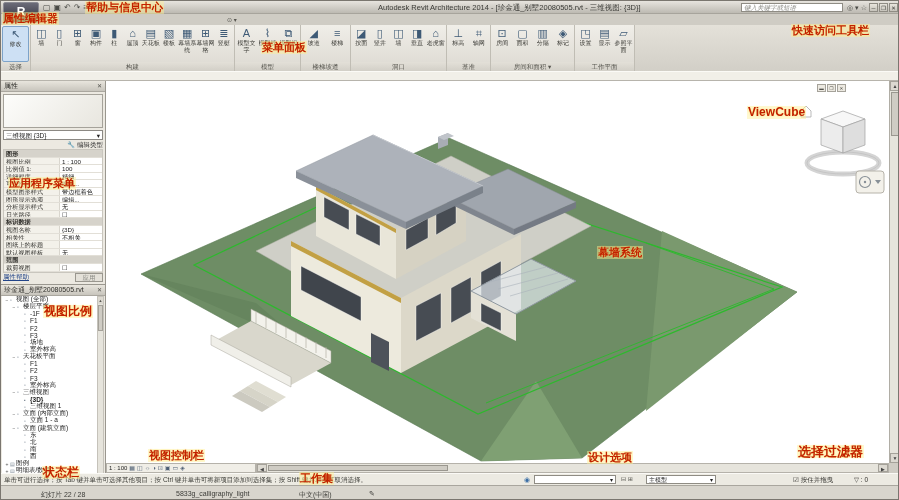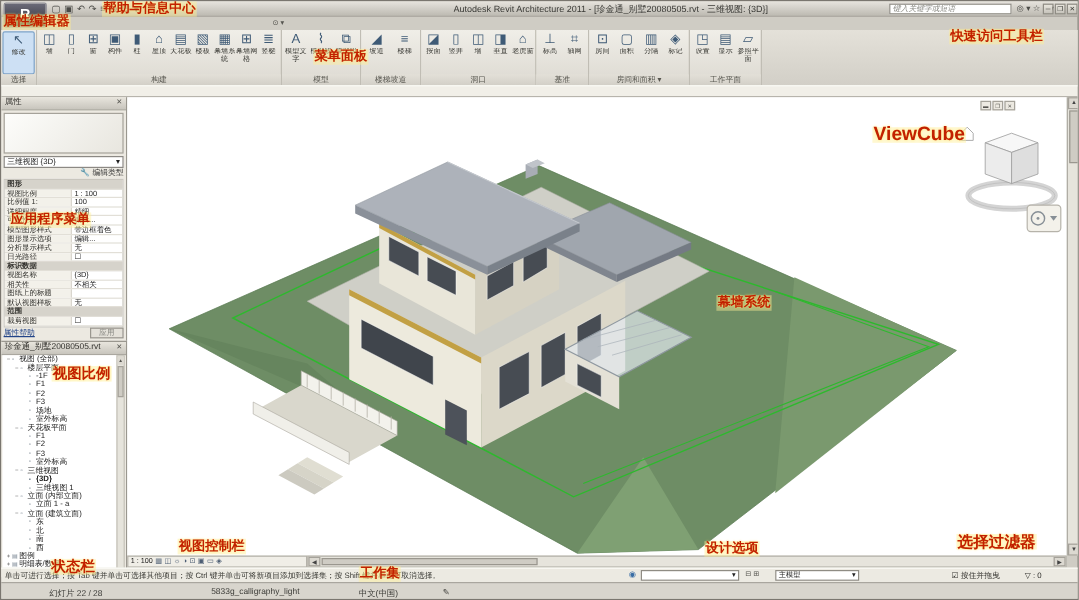--- a/index.html
+++ b/index.html
@@ -141,21 +141,21 @@
 
     <span>▢</span>
         <span>▣</span>
         <span>↶</span>
         <span>↷</span>
         <span>≡</span>
         <span>⊕</span>
         <span>▤</span>
         <span>▾</span>
       </div>
-    <div id="tbtitle">Autodesk Revit Architecture 2011 - [珍金通_别墅20080505.rvt - 三维视图: {3D}]</div>
+    <div id="tbtitle">Autodesk Revit Architecture 2014 - [珍金通_别墅20080505.rvt - 三维视图: {3D}]</div>
     <div id="icsearch">键入关键字或短语</div>
     <div class="icic">
 
     <span>◎</span>
         <span>▾</span>
         <span>☆</span>
         <span>?</span>
         <span>▾</span>
       </div>
     <div class="winbtns">
@@ -759,21 +759,21 @@
     <span id="tklang">中文(中国)</span>
     <span id="tkpen">✎</span>
   </div>
 
   <div>
 
   <div class="anno" style="left: 84px; top: 0px; font-size: 11px;">帮助与信息中心</div>
       <div class="anno" style="left: 1px; top: 11px; font-size: 11px;">属性编辑器</div>
       <div class="anno" style="left: 260px; top: 40px; font-size: 11px;">菜单面板</div>
       <div class="anno" style="left: 790px; top: 23px; font-size: 11px;">快速访问工具栏</div>
-      <div class="anno" style="left: 726px; top: 105px; font-size: 16px;">ViewCube</div>
+      <div class="anno" style="left: 746px; top: 105px; font-size: 12px;">ViewCube</div>
       <div class="anno" style="left: 7px; top: 176px; font-size: 11px;">应用程序菜单</div>
       <div class="anno" style="left: 42px; top: 304px; font-size: 12px;">视图比例</div>
       <div class="anno" style="left: 596px; top: 245px; font-size: 11px;">幕墙系统</div>
       <div class="anno" style="left: 147px; top: 448px; font-size: 11px; font-family: Liberation Serif, serif;">视图控制栏</div>
       <div class="anno" style="left: 298px; top: 471px; font-size: 11px;">工作集</div>
       <div class="anno" style="left: 586px; top: 450px; font-size: 11px;">设计选项</div>
       <div class="anno" style="left: 796px; top: 444px; font-size: 13px; font-family: Liberation Serif, serif;">选择过滤器</div>
       <div class="anno" style="left: 41px; top: 465px; font-size: 12px;">状态栏</div>
     </div>
 

